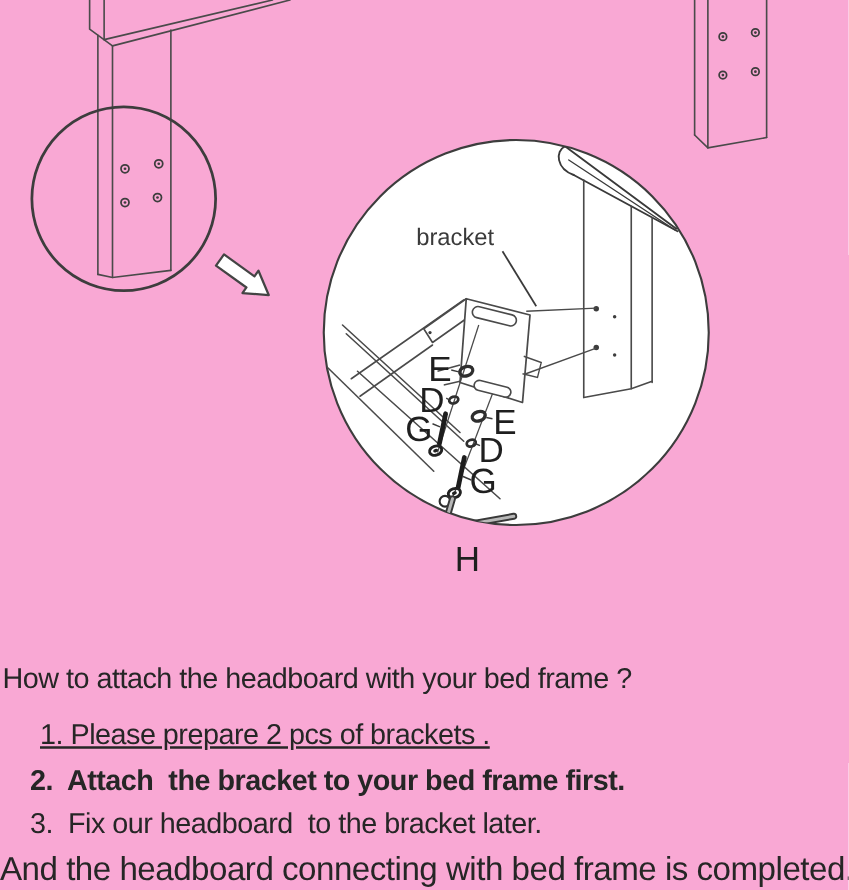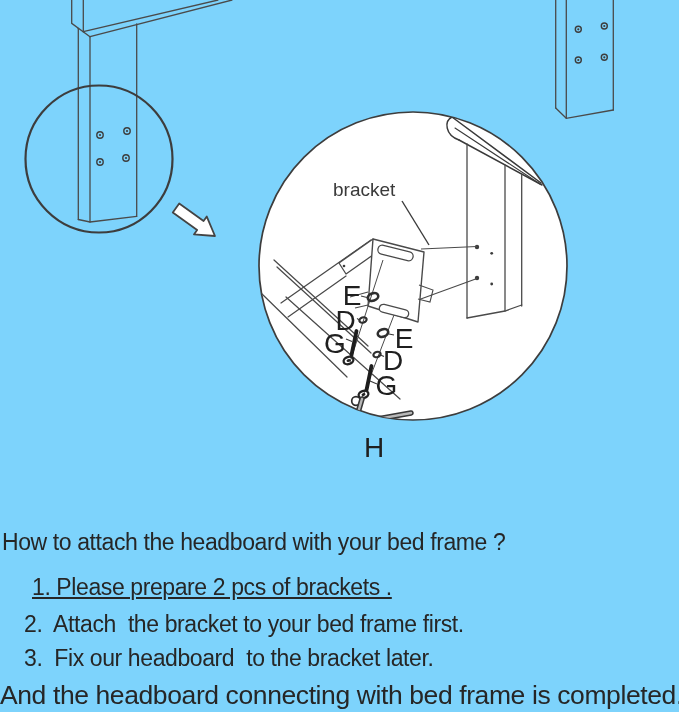--- a/index.html
+++ b/index.html
@@ -1,27 +1,27 @@
 <!DOCTYPE html>
 <html><head>
 <meta charset="utf-8">
 <style>
   html,body{margin:0;padding:0;background:#fff;}
   .sheet{
-    position:relative;width:679px;height:712px;background:#7dd3fc;overflow:hidden;
+    position:relative;width:679px;height:712px;background:#f9a8d4;overflow:hidden;
     font-family:"Liberation Sans", sans-serif;
   }
   .diagram{position:absolute;left:0;top:0;}
   .txt{
     position:absolute;color:#262626;font-size:23px;line-height:26px;
     letter-spacing:-0.4px;white-space:pre;
   }
   #line-heading{left:2px;top:529px;}
   #line-step1{left:32px;top:574px;text-decoration:underline;}
-  #line-step2{left:24px;top:611px;}
+  #line-step2{left:24px;top:611px;font-weight:bold;}
   #line-step3{left:24px;top:645px;}
   #line-footer{left:0px;top:682px;font-size:26.5px;}
   svg text{font-family:"Liberation Sans", sans-serif;}
   .part-label{font-size:28px;fill:#1f1f1f;}
   .bracket-label{font-size:19px;fill:#3a3a3a;}
 </style>
 </head>
 <body>
 
 <div class="sheet">

